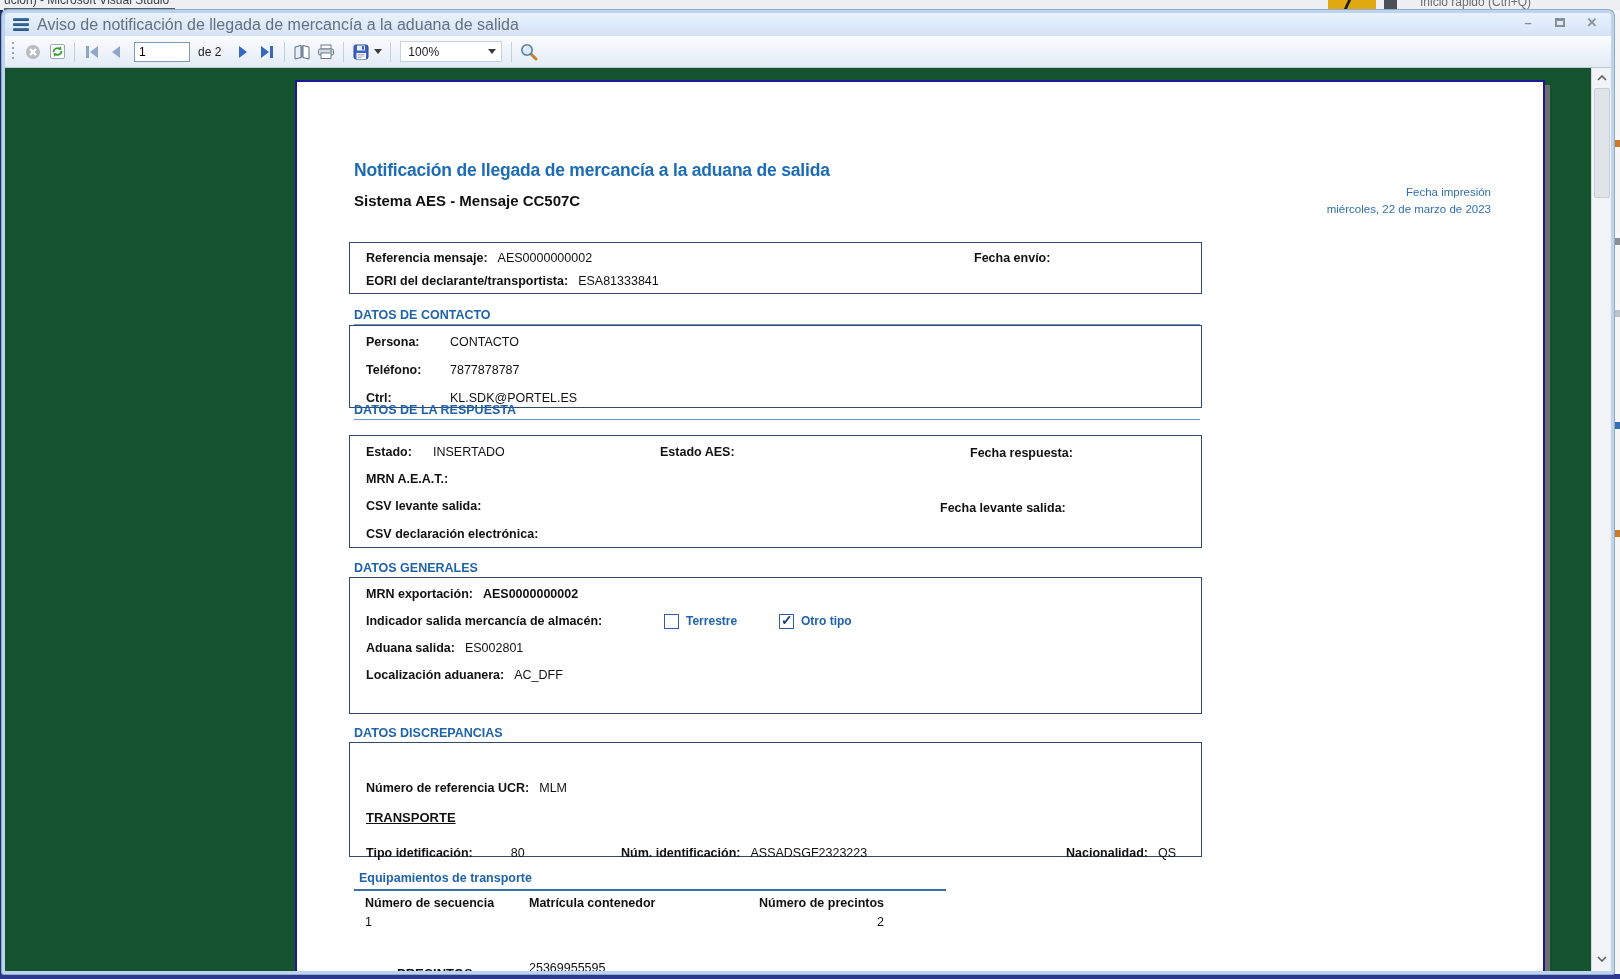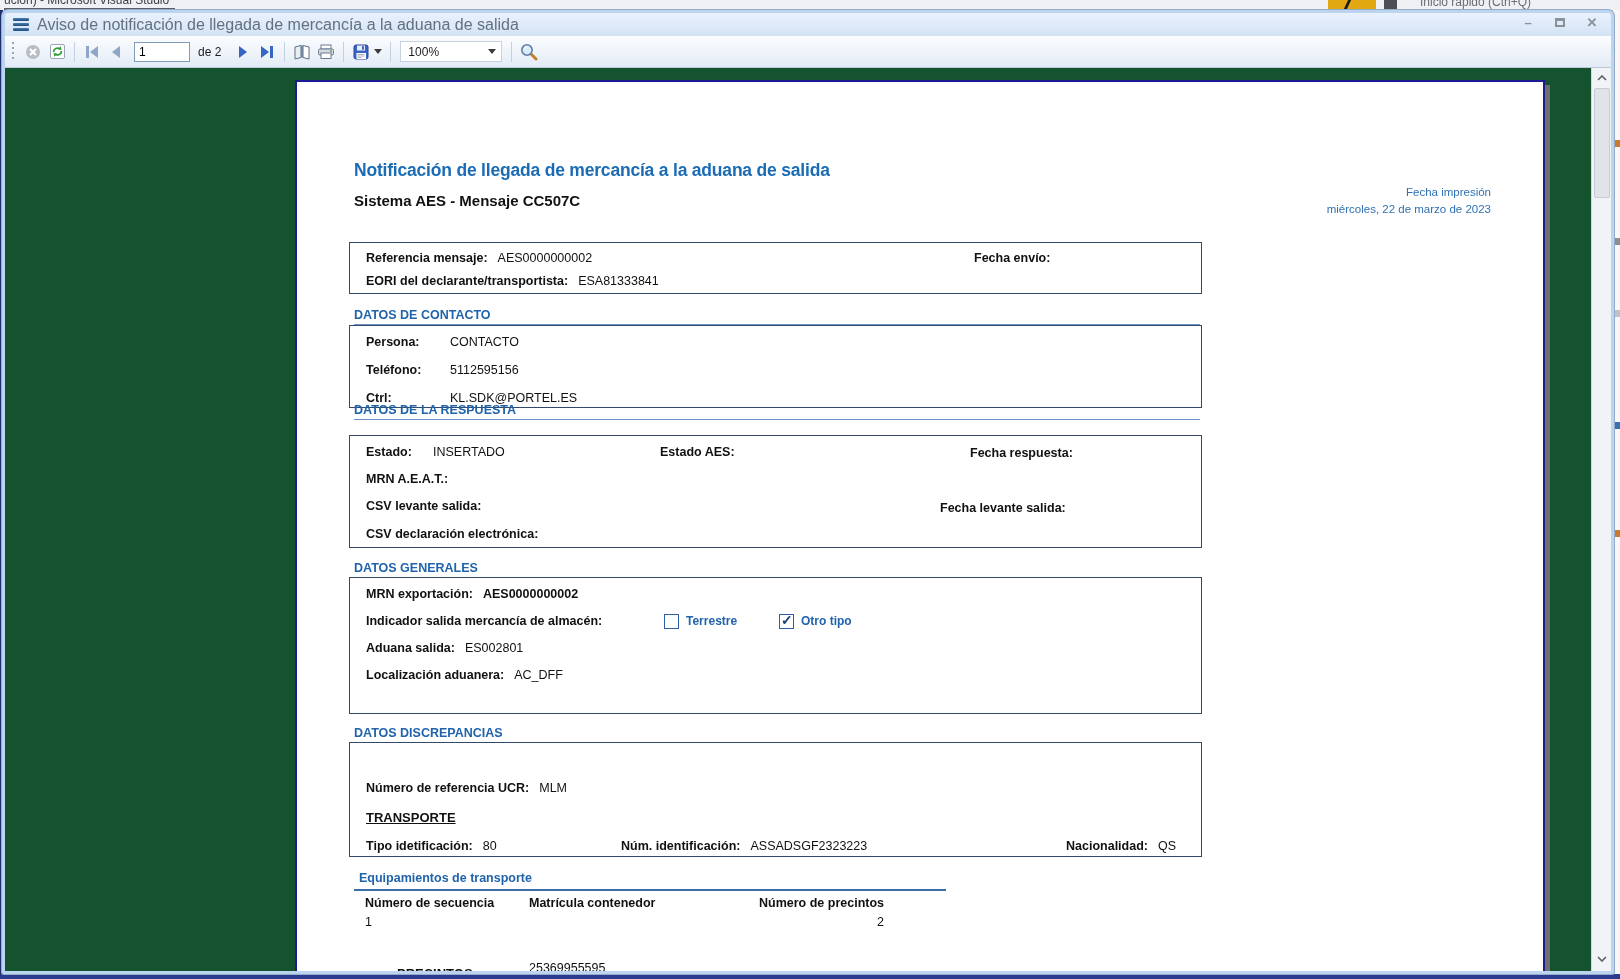--- a/index.html
+++ b/index.html
@@ -245,21 +245,21 @@
         </div>
 
         <div class="abs sec-h" style="left:57px; top:226px; width:846px;">DATOS DE CONTACTO</div>
         <div class="box" style="left:52px; top:243px; width:853px; height:83px;">
           <div class="row" style="top:6px;">
             <span class="lbl" style="min-width:84px;">Persona:</span>
             <span>CONTACTO</span>
           </div>
           <div class="row" style="top:34px;">
             <span class="lbl" style="min-width:84px;">Teléfono:</span>
-            <span>5112595156</span>
+            <span>7877878787</span>
           </div>
           <div class="row" style="top:62px;">
             <span class="lbl" style="min-width:84px;">Ctrl:</span>
             <span>KL.SDK@PORTEL.ES</span>
           </div>
         </div>
 
         <div class="abs sec-h" style="left:57px; top:321px; width:846px;">DATOS DE LA RESPUESTA</div>
         <div class="box" style="left:52px; top:353px; width:853px; height:113px;">
           <div class="row" style="top:6px;">
@@ -315,21 +315,21 @@
 
         <div class="abs sec-h" style="left:57px; top:644px; width:846px;">DATOS DISCREPANCIAS</div>
         <div class="box" style="left:52px; top:660px; width:853px; height:115px;">
           <div class="row" style="top:35px;">
             <span class="lbl">Número de referencia UCR:</span>
             <span class="val">MLM</span>
           </div>
           <div class="row" style="top:64px;">
             <span class="black-h">TRANSPORTE</span>
           </div>
-          <div class="row" style="top:93px;">
+          <div class="row" style="top:100px;gap:28px;">
             <span class="lbl">Tipo idetificación:</span>
             <span class="val">80</span>
             <span class="fld" style="left:255px;">
               <span class="lbl">Núm. identificación:</span>
               <span class="val">ASSADSGF2323223</span>
             </span>
             <span class="fld" style="left:700px;">
               <span class="lbl">Nacionalidad:</span>
               <span class="val">QS</span>
             </span>

